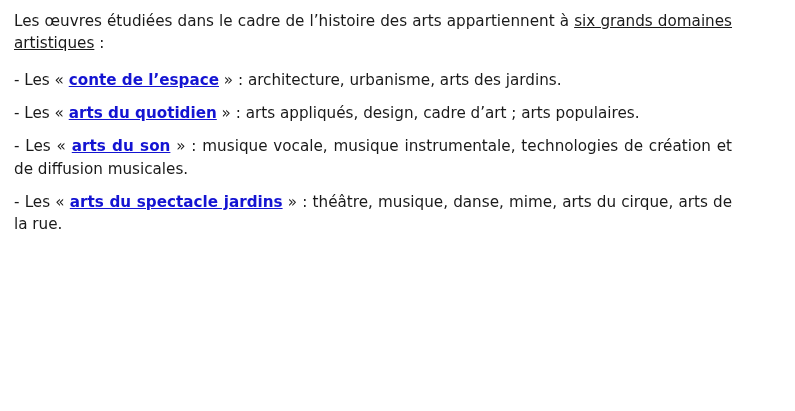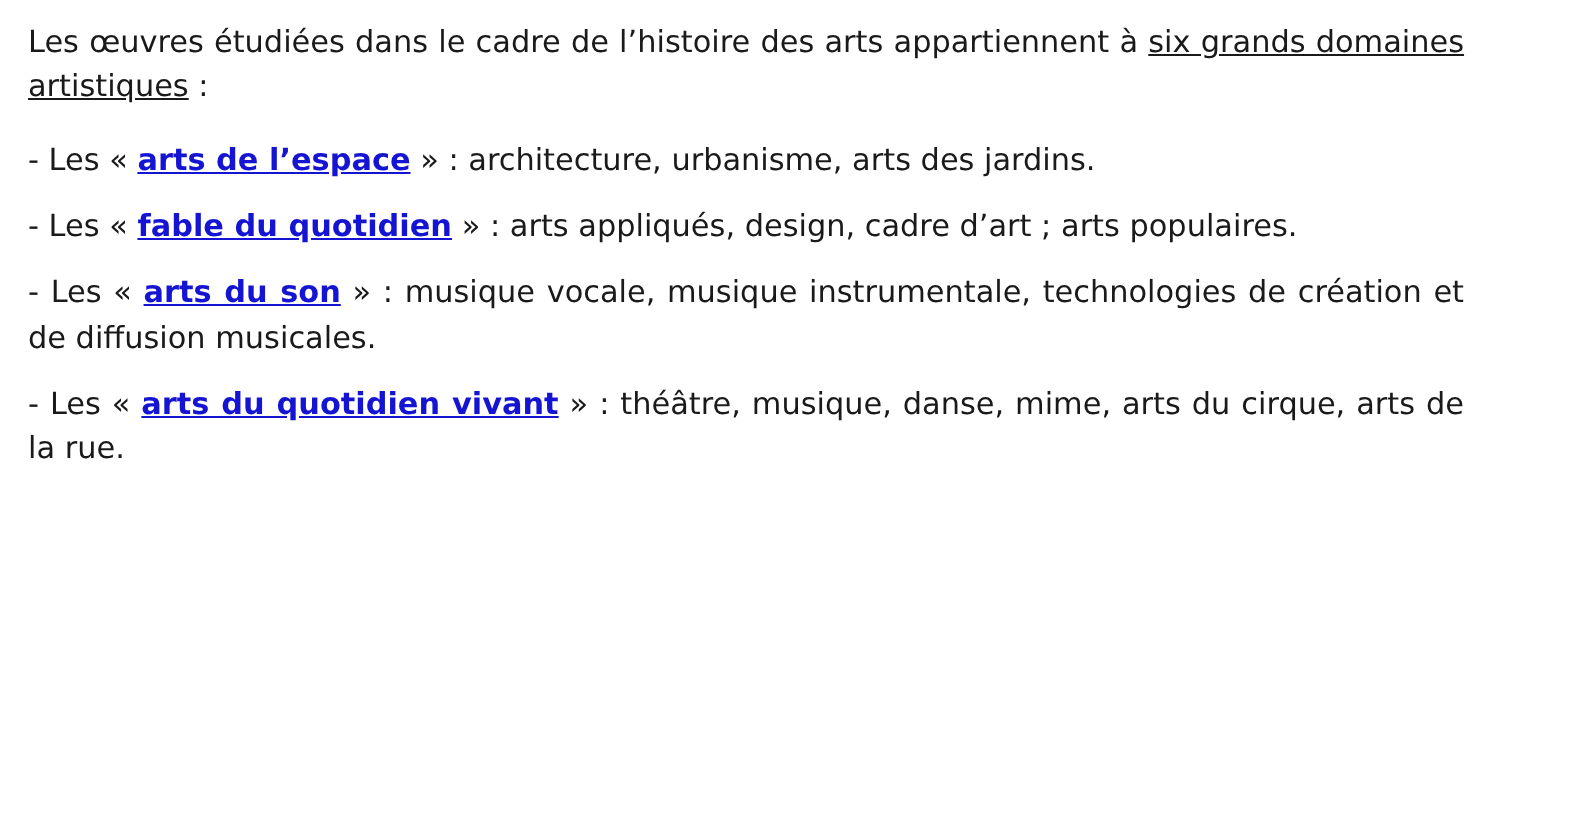--- a/index.html
+++ b/index.html
@@ -45,30 +45,30 @@
 </head>
 <body>
 
 <div class="page">
 
   <p class="para intro">
     <span>Les œuvres étudiées dans le cadre de l’histoire des arts appartiennent à </span><span class="u">six grands domaines artistiques</span><span> :</span>
   </p>
 
   <p class="para">
-    <span>- Les « </span><span class="domain">arts de l’espace</span><span> » : architecture, urbanisme, arts des jardins.</span>
+    <span>- Les « </span><span class="domain">conte de l’espace</span><span> » : architecture, urbanisme, arts des jardins.</span>
   </p>
 
 
   <p class="para">
-    <span>- Les « </span><span class="domain">fable du quotidien</span><span> » : arts appliqués, design, cadre d’art ; arts populaires.</span>
+    <span>- Les « </span><span class="domain">arts du quotidien</span><span> » : arts appliqués, design, cadre d’art ; arts populaires.</span>
   </p>
 
   <p class="para">
     <span>- Les « </span><span class="domain">arts du son</span><span> » : musique vocale, musique instrumentale, technologies de création et de diffusion musicales.</span>
   </p>
 
   <p class="para">
-    <span>- Les « </span><span class="domain">arts du quotidien vivant</span><span> » : théâtre, musique, danse, mime, arts du cirque, arts de la rue.</span>
+    <span>- Les « </span><span class="domain">arts du spectacle jardins</span><span> » : théâtre, musique, danse, mime, arts du cirque, arts de la rue.</span>
   </p>
 
 
 </div>
 
 </body></html>

